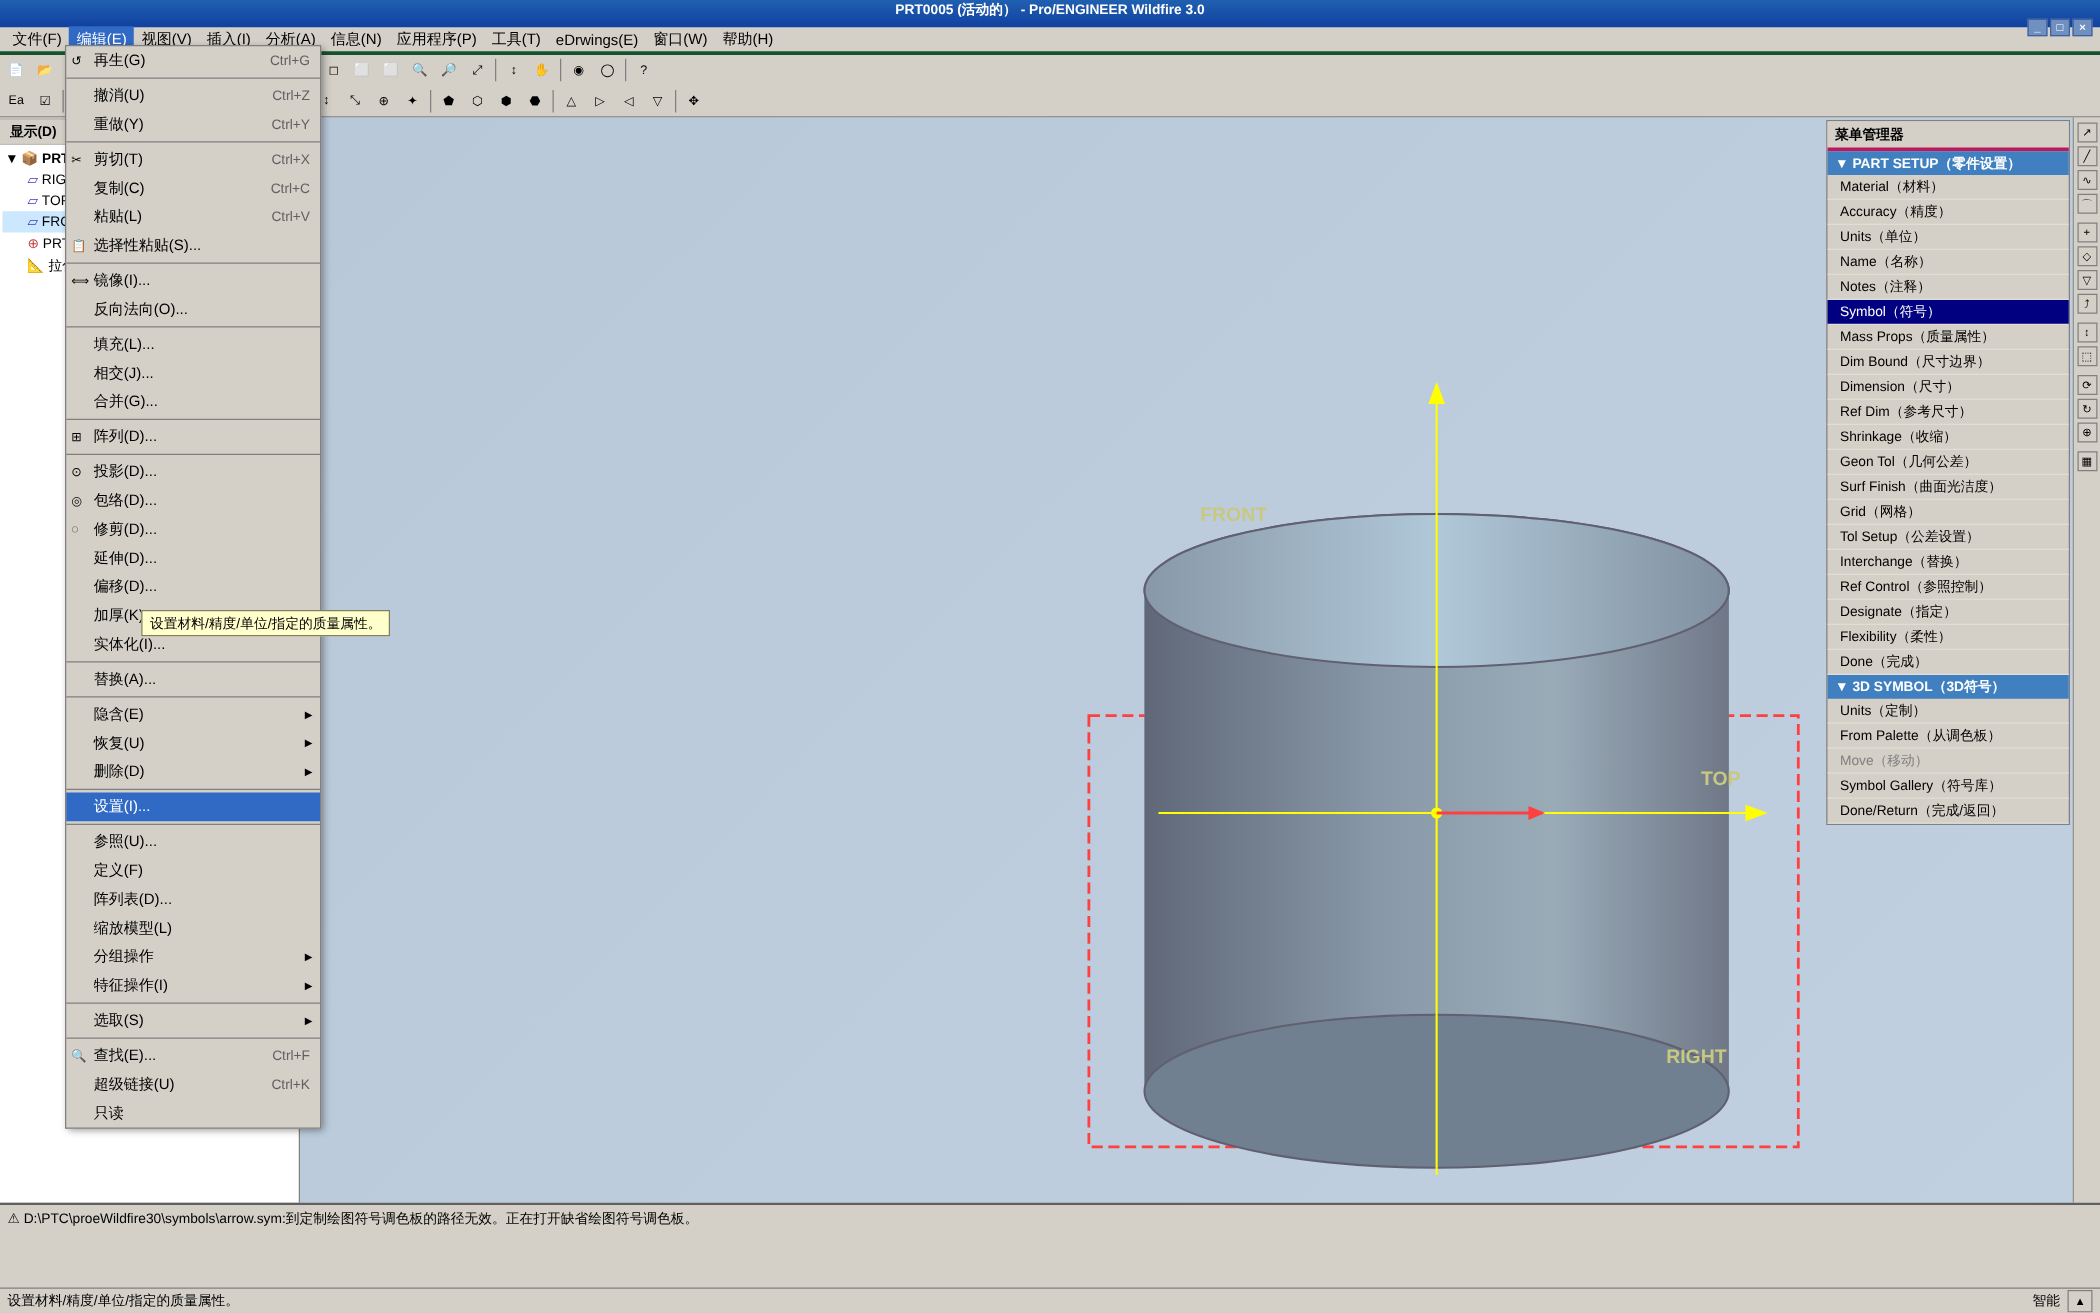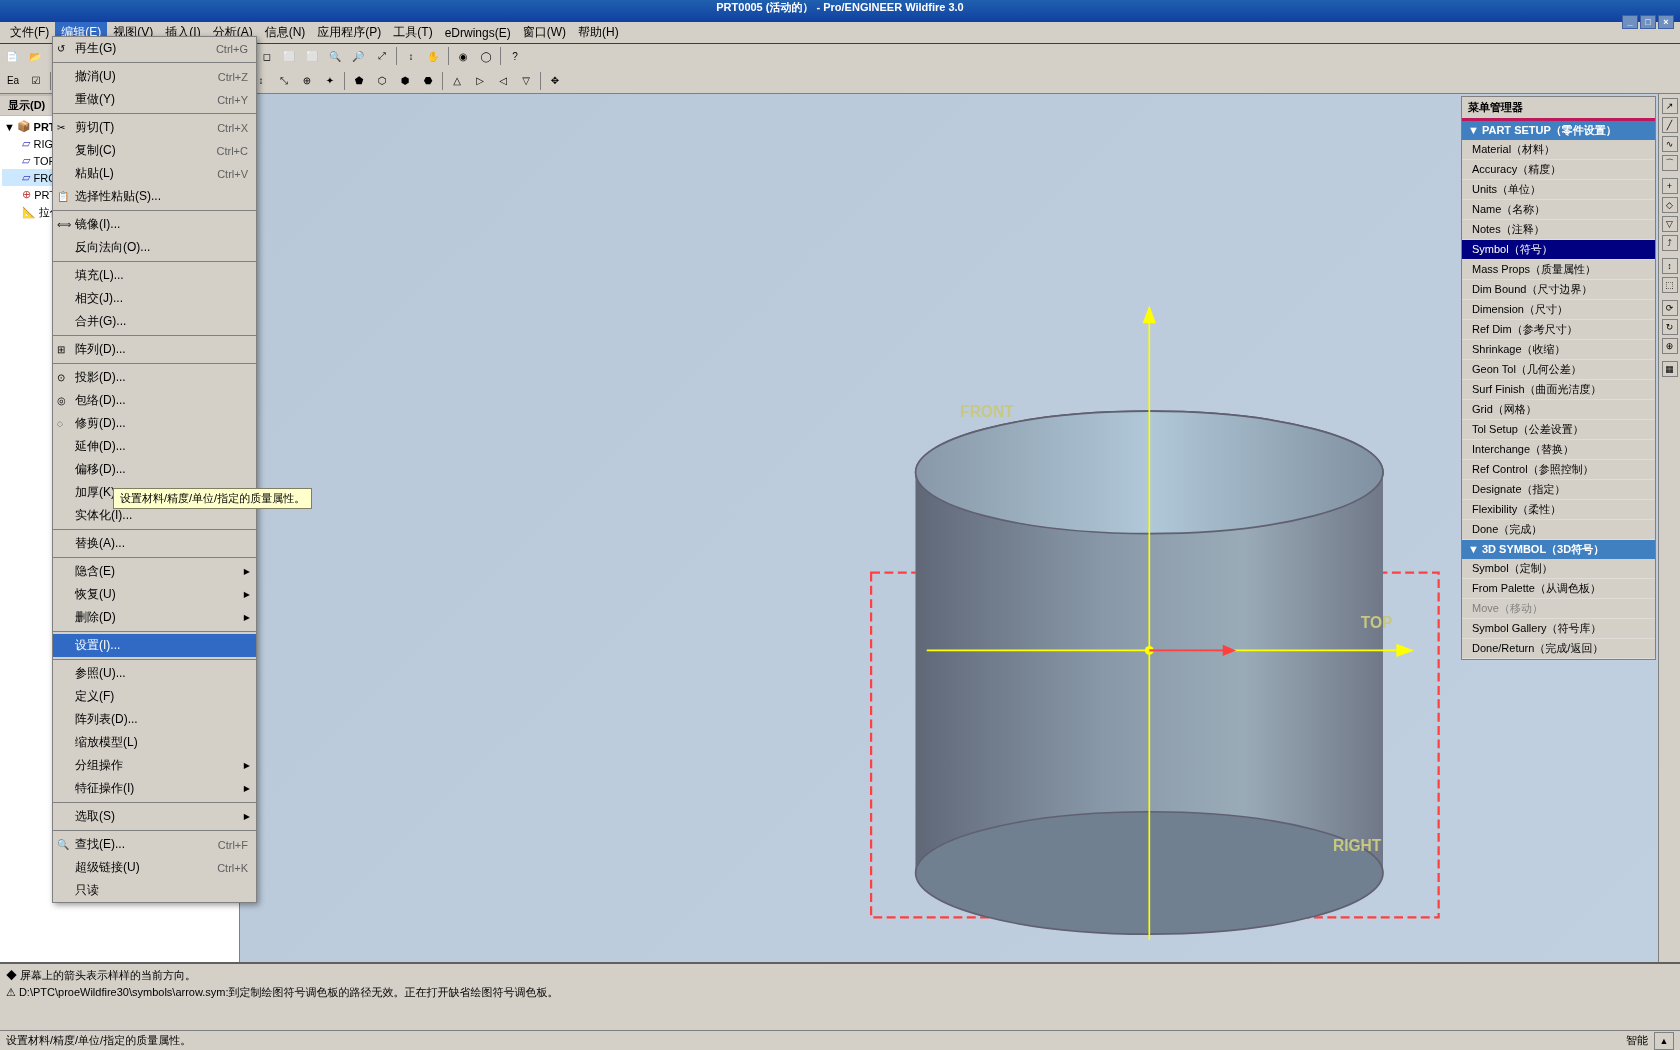--- a/index.html
+++ b/index.html
@@ -40,21 +40,21 @@
       display: flex;
       align-items: center;
       justify-content: center;
       cursor: pointer;
     }
 
     
     #menu-bar {
       height: 22px;
       background: #d4d0c8;
-      border-bottom: 1px solid #14532d;
+      border-bottom: 3px solid #14532d;
       display: flex;
       align-items: center;
       padding: 0 4px;
       font-size: 12px;
     }
     .menu-item {
       padding: 2px 6px;
       cursor: pointer;
       white-space: nowrap;
     }
@@ -621,29 +621,28 @@
   <div class="mm-item">Surf Finish（曲面光洁度）</div>
   <div class="mm-item">Grid（网格）</div>
   <div class="mm-item">Tol Setup（公差设置）</div>
   <div class="mm-item">Interchange（替换）</div>
   <div class="mm-item">Ref Control（参照控制）</div>
   <div class="mm-item">Designate（指定）</div>
   <div class="mm-item">Flexibility（柔性）</div>
   <div class="mm-item">Done（完成）</div>
 
   <div class="mm-section highlighted">▼ 3D SYMBOL（3D符号）</div>
-  <div class="mm-item">Symbol（定制）</div>
+  <div class="mm-item">Units（定制）</div>
   <div class="mm-item">From Palette（从调色板）</div>
   <div class="mm-item disabled">Move（移动）</div>
   <div class="mm-item">Symbol Gallery（符号库）</div>
   <div class="mm-item">Done/Return（完成/返回）</div>
 </div>
 
 <div id="bottom-messages" style="height:68px; background:#d4d0c8; border-top:2px solid #606060; padding:3px 6px; font-size:11px; line-height:1.5;">
-  <div>◆ 屏幕上的箭头表示样样的当前方向。</div>
   <div>⚠ D:\PTC\proeWildfire30\symbols\arrow.sym:到定制绘图符号调色板的路径无效。正在打开缺省绘图符号调色板。</div>
 </div>
 
 <div id="bottom-status" style="height:20px; background:#d4d0c8; border-top:1px solid #808080; display:flex; align-items:center; padding:0 6px; font-size:11px;">
   <span>设置材料/精度/单位/指定的质量属性。</span>
   <span style="margin-left:auto; padding-right:6px;">智能</span>
   <div style="width:20px; height:18px; background:#d4d0c8; border:1px solid #808080; display:flex; align-items:center; justify-content:center; font-size:9px;">▲</div>
 </div>
 
 </body></html>

